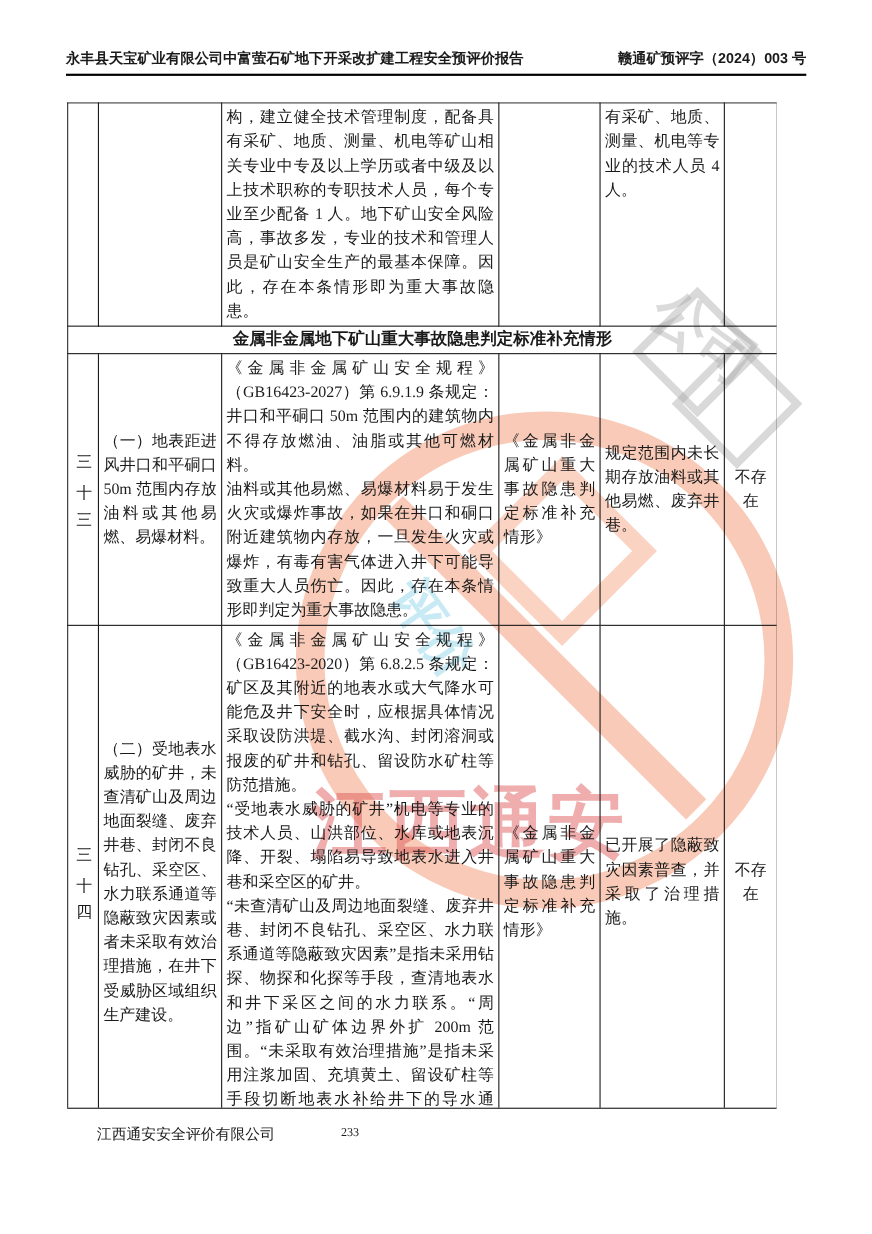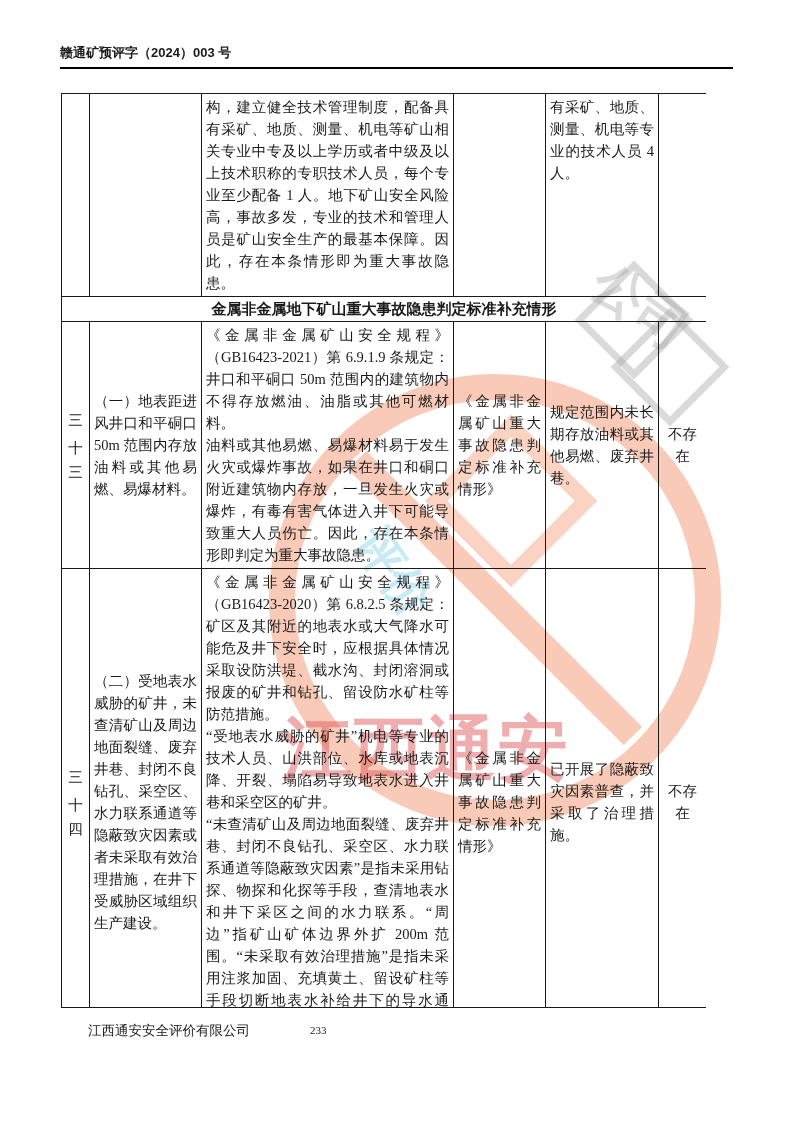--- a/index.html
+++ b/index.html
@@ -67,20 +67,21 @@
     <div class="wm-slash"></div>
     <div class="wm-inner"></div>
     <div class="wm-diamond1"></div>
     <div class="wm-diamond2"></div>
     <div class="wm-gray">公司</div>
     <div class="wm-cyan">评价</div>
     <div class="wm-red">江西通安</div>
   </div>
 
   <div class="header">
+    <span class="title">永丰县天宝矿业有限公司中富萤石矿地下开采改扩建工程安全预评价报告</span>
     <span class="docnum">赣通矿预评字（2024）003 号</span>
   </div>
 
   <div class="table-wrap">
     <table>
       <colgroup>
         <col style="width:28px">
           <col style="width:112px">
           <col style="width:252px">
         <col style="width:92px">
@@ -107,21 +108,21 @@
       </tr>
 
       <tr style="height:238px">
         <td class="c-no">
           <span class="vert">三十三</span>
         </td>
         <td>
           <p>（一）地表距进风井口和平硐口50m 范围内存放油料或其他易燃、易爆材料。</p>
         </td>
         <td class="c-top">
-          <p>《金属非金属矿山安全规程》（GB16423-2021）第 6.9.1.9 条规定：井口和平硐口 50m 范围内的建筑物内不得存放燃油、油脂或其他可燃材料。</p>
+          <p>《金属非金属矿山安全规程》（GB16423-2027）第 6.9.1.9 条规定：井口和平硐口 50m 范围内的建筑物内不得存放燃油、油脂或其他可燃材料。</p>
           <p>油料或其他易燃、易爆材料易于发生火灾或爆炸事故，如果在井口和硐口附近建筑物内存放，一旦发生火灾或爆炸，有毒有害气体进入井下可能导致重大人员伤亡。因此，存在本条情形即判定为重大事故隐患。</p>
         </td>
         <td class="c-basis">
           <p>《金属非金属矿山重大事故隐患判定标准补充情形》</p>
         </td>
         <td>
           <p>规定范围内未长期存放油料或其他易燃、废弃井巷。</p>
         </td>
         <td class="c-judge">不存在</td>
       </tr>

